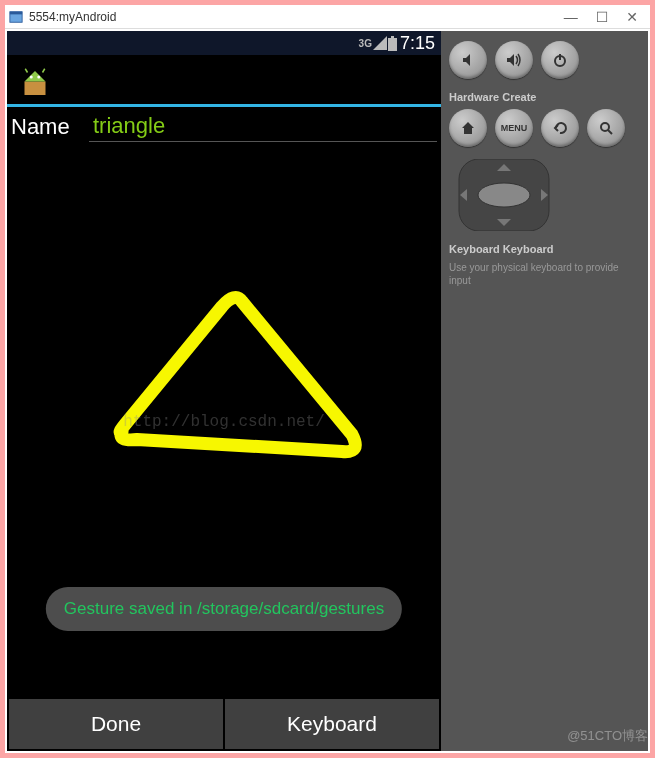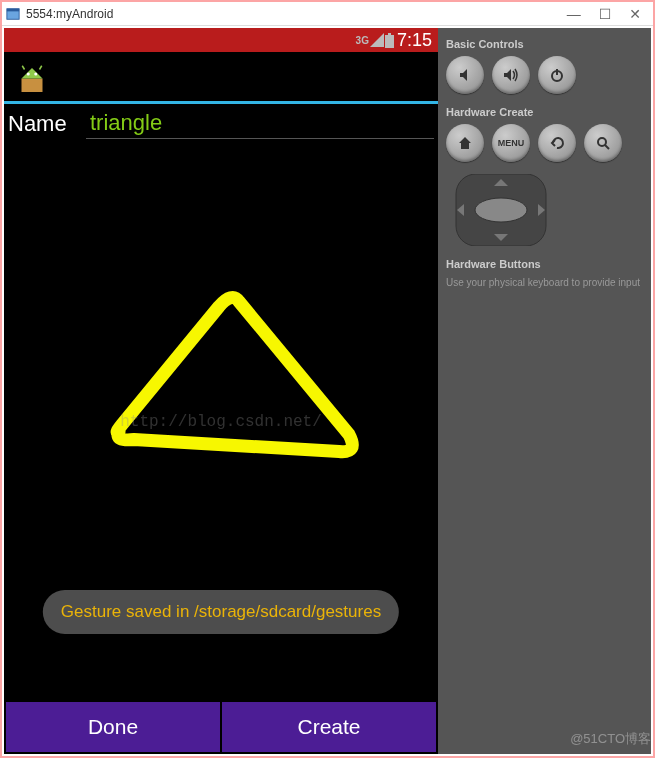--- a/index.html
+++ b/index.html
@@ -6,21 +6,21 @@
     body {
       font-family: "Segoe UI", Arial, sans-serif;
       background: #fff;
       overflow: hidden;
       width: 655px;
       height: 758px;
     }
     .window {
       width: 655px;
       height: 758px;
-      border: 2px solid #fca5a5;
+      border: 5px solid #fca5a5;
       background: #fff;
       display: flex;
       flex-direction: column;
     }
     .titlebar {
       height: 24px;
       background: #fff;
       display: flex;
       align-items: center;
       padding: 0 4px;
@@ -50,21 +50,21 @@
     .phone-screen {
       width: 434px;
       height: 100%;
       background: #000;
       display: flex;
       flex-direction: column;
       position: relative;
     }
     .statusbar {
       height: 24px;
-      background: #b91c1c;
+      background: #0f172a;
       display: flex;
       justify-content: flex-end;
       align-items: center;
       color: #fff;
       padding-right: 6px;
       font-size: 14px;
       gap: 1px;
     }
     .statusbar-icon { display: inline-flex; align-items: center; }
     .statusbar-3g { font-size: 10px; color: #bbb; font-weight: bold; }
@@ -117,37 +117,37 @@
       font-size: 16px;
       font-family: "Courier New", monospace;
       pointer-events: none;
     }
     .toast {
       position: absolute;
       bottom: 66px;
       left: 50%;
       transform: translateX(-50%);
       background: #4d4d4d;
-      color: #eab308;
+      color: #22c55e;
       padding: 12px 18px;
       border-radius: 28px;
       font-size: 17px;
       white-space: nowrap;
       font-weight: 300;
     }
     .button-bar {
       display: flex;
       gap: 2px;
       padding: 2px;
       background: #000;
     }
     .action-button {
       flex: 1;
       height: 50px;
-      background: #4c1d95;
+      background: #404040;
       color: #fff;
       display: flex;
       align-items: center;
       justify-content: center;
       font-size: 21px;
       font-weight: 300;
     }
     .side-panel {
       flex: 1;
       background: #555;
@@ -250,26 +250,25 @@
       <div class="gesture-canvas">
         <svg width="100%" height="100%" viewBox="0 0 434 530" style="position:absolute;top:0;left:0;">
           <path d="M 115 275 Q 110 285 130 283 L 335 295 Q 355 297 345 278 L 235 145 Q 228 135 215 150 L 118 268 Q 110 278 115 275 Z" fill="none" stroke="#f7f700" stroke-width="13" stroke-linecap="round" stroke-linejoin="round"></path>
         </svg>
         <div class="watermark">http://blog.csdn.net/</div>
         <div class="toast">Gesture saved in /storage/sdcard/gestures</div>
       </div>
 
       <div class="button-bar">
         <div class="action-button">Done</div>
-        <div class="action-button">Create</div>
+        <div class="action-button">Keyboard</div>
       </div>
     </div>
 
     <div class="side-panel">
-      <div class="side-section-title">Basic Controls</div>
       <div class="control-row">
         <div class="round-btn">
           <svg width="16" height="16" viewBox="0 0 16 16">
               <path d="M3 6 L6 6 L10 2 L10 14 L6 10 L3 10 Z" fill="#333"></path>
             </svg>
         </div>
         <div class="round-btn">
           <svg width="18" height="16" viewBox="0 0 18 16">
               <path d="M2 6 L5 6 L9 2 L9 14 L5 10 L2 10 Z" fill="#333"></path>
               <path d="M11 4 Q14 8 11 12" stroke="#333" stroke-width="1.5" fill="none"></path>
@@ -310,20 +309,20 @@
         <svg width="110" height="72" viewBox="0 0 110 72">
           <rect x="10" y="0" width="90" height="72" rx="20" fill="#454545" stroke="#333"></rect>
           <ellipse cx="55" cy="36" rx="26" ry="12" fill="#888" stroke="#333"></ellipse>
           <path d="M48 12 L62 12 L55 5 Z" fill="#777"></path>
           <path d="M48 60 L62 60 L55 67 Z" fill="#777"></path>
           <path d="M18 30 L18 42 L11 36 Z" fill="#777"></path>
           <path d="M92 30 L92 42 L99 36 Z" fill="#777"></path>
         </svg>
       </div>
 
-      <div class="side-section-title">Hardware Buttons</div>
+      <div class="side-section-title">Keyboard Keyboard</div>
       <div class="kb-note">Use your physical keyboard to provide input</div>
 
       <div class="attribution">@51CTO博客</div>
     </div>
 
   </div>
 </div>
 
 </body></html>

